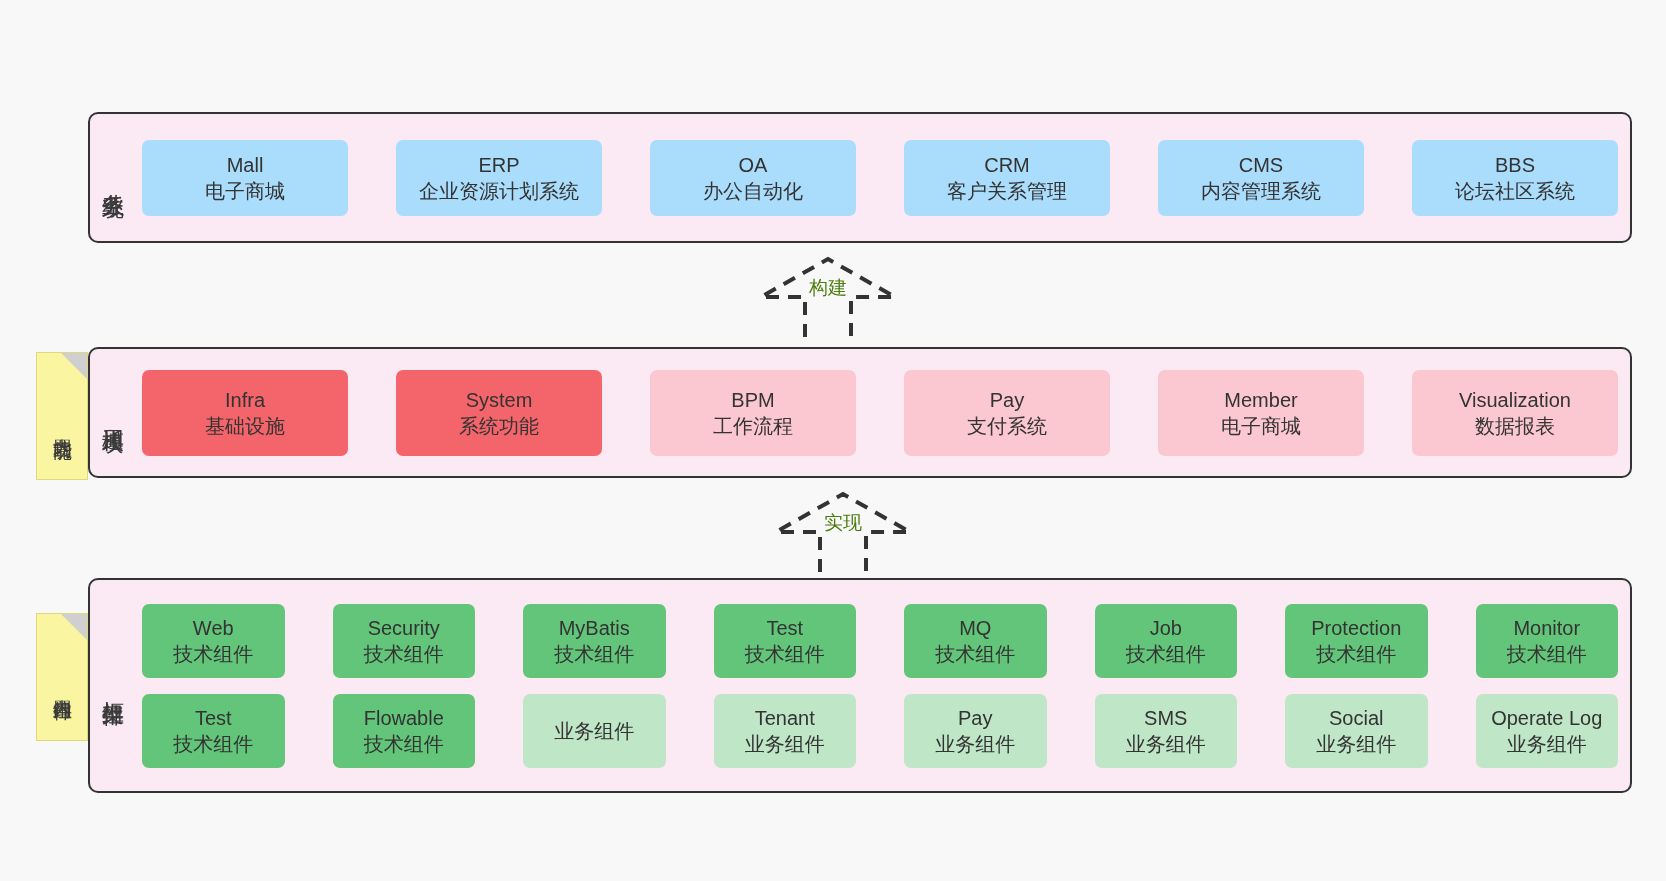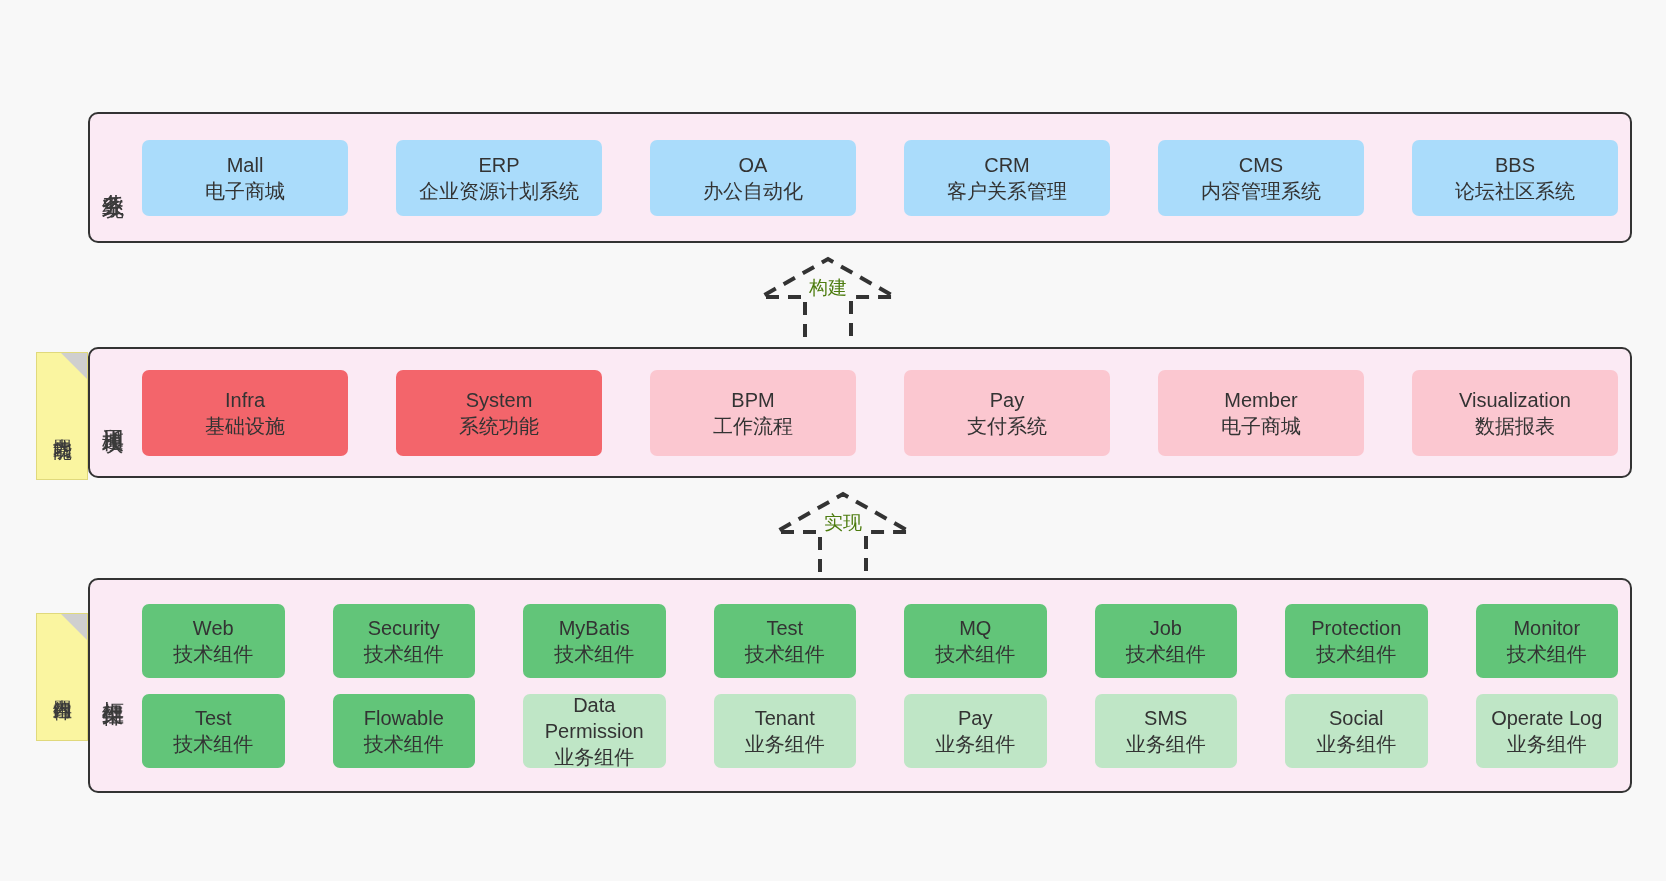--- a/index.html
+++ b/index.html
@@ -280,21 +280,20 @@
         <div class="row" id="framework-row2">
             <div class="card tech">
               <span class="c-name">Test</span>
               <span class="c-sub">技术组件</span>
             </div>
             <div class="card tech">
               <span class="c-name">Flowable</span>
               <span class="c-sub">技术组件</span>
             </div>
             <div class="card biz-comp">
-              <span class="c-name">Data Permission</span>
               <span class="c-sub">业务组件</span>
             </div>
             <div class="card biz-comp">
               <span class="c-name">Tenant</span>
               <span class="c-sub">业务组件</span>
             </div>
             <div class="card biz-comp">
               <span class="c-name">Pay</span>
               <span class="c-sub">业务组件</span>
             </div>

